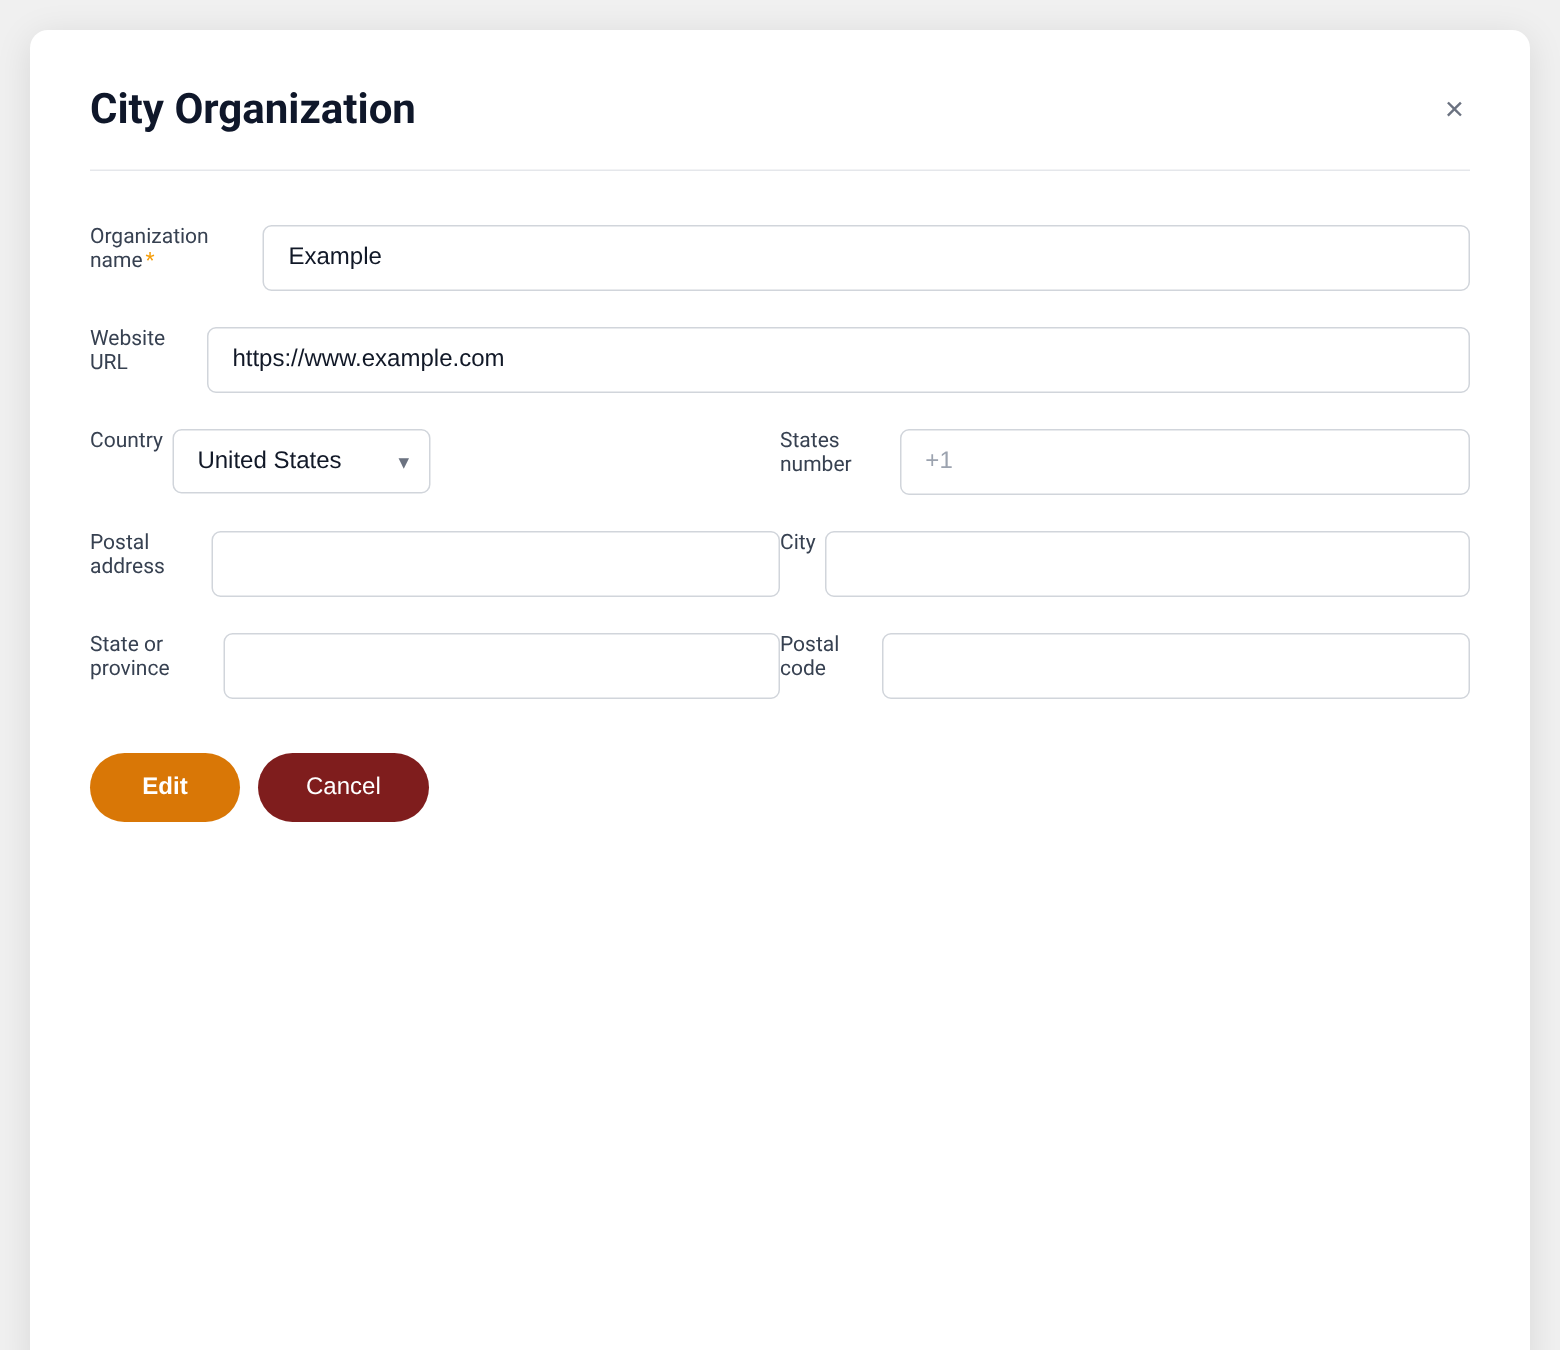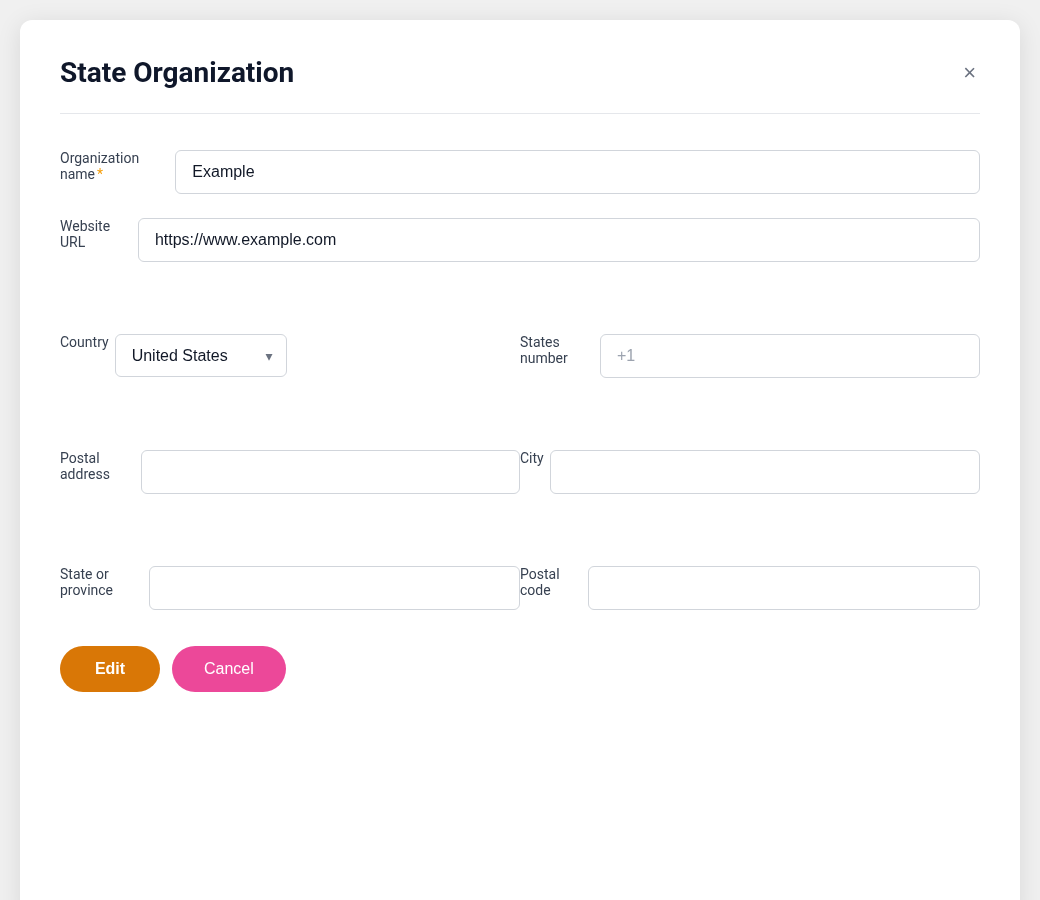--- a/index.html
+++ b/index.html
@@ -65,21 +65,20 @@
 
     .form-group {
       display: flex;
       flex-direction: row;
       gap: 6px;
     }
 
     .form-row {
       display: grid;
       grid-template-columns: 1fr 1fr;
-      margin-top: 48px;
     }
 
     label {
       font-size: 14px;
       color: #374151;
       font-weight: 400;
     }
 
     .required-star {
       color: #f59e0b;
@@ -138,38 +137,38 @@
       border: none;
       border-radius: 999px;
       padding: 14px 32px;
       font-size: 16px;
       font-weight: 600;
       cursor: pointer;
       min-width: 100px;
     }
 
     .btn-cancel {
-      background: #ec4899;
+      background: #7f1d1d;
       color: #ffffff;
       border: none;
       border-radius: 999px;
       padding: 14px 32px;
       font-size: 16px;
       font-weight: 500;
       cursor: pointer;
       min-width: 100px;
     }
   </style>
 </head>
 <body>
 
 <div class="modal">
 
   <div class="modal-header">
-    <h1 class="modal-title">State Organization</h1>
+    <h1 class="modal-title">City Organization</h1>
     <button class="close-button">×</button>
   </div>
 
   <div class="form-body">
 
     <div class="form-group">
       <label>
         <span>Organization name</span><span class="required-star">*</span>
       </label>
       <input type="text" value="Example" style="">

